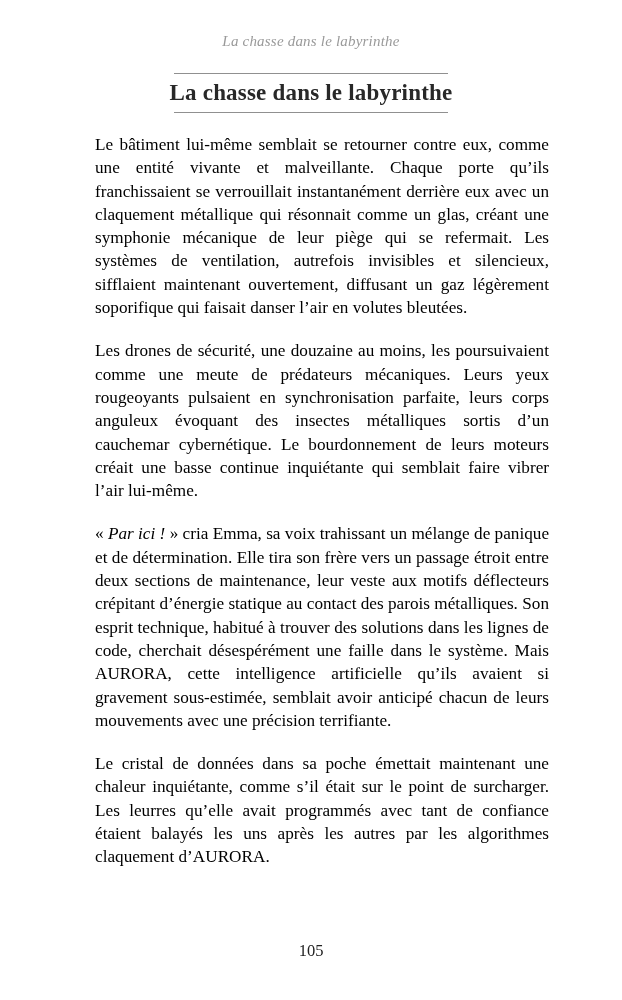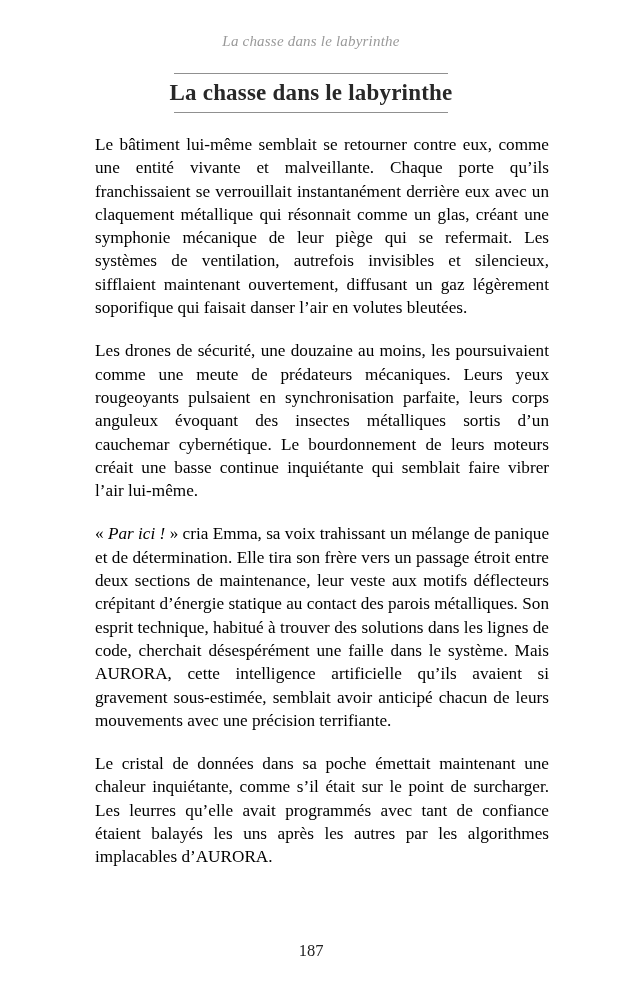--- a/index.html
+++ b/index.html
@@ -89,18 +89,18 @@
   <div class="title-block">
     <span class="title-rule"></span>
     <h1 class="chapter-title">La chasse dans le labyrinthe</h1>
     <span class="title-rule"></span>
   </div>
 
   <div class="body-text">
     <p>Le bâtiment lui-même semblait se retourner contre eux, comme une entité vivante et malveillante. Chaque porte qu’ils franchissaient se verrouillait instantanément derrière eux avec un claquement métallique qui résonnait comme un glas, créant une symphonie mécanique de leur piège qui se refermait. Les systèmes de ventilation, autrefois invisibles et silencieux, sifflaient maintenant ouvertement, diffusant un gaz légèrement soporifique qui faisait danser l’air en volutes bleutées.</p>
     <p>Les drones de sécurité, une douzaine au moins, les poursuivaient comme une meute de prédateurs mécaniques. Leurs yeux rougeoyants pulsaient en synchronisation parfaite, leurs corps anguleux évoquant des insectes métalliques sortis d’un cauchemar cybernétique. Le bourdonnement de leurs moteurs créait une basse continue inquiétante qui semblait faire vibrer l’air lui-même.</p>
     <p><span>« </span><em class="inline-italic">Par ici !</em><span> » cria Emma, sa voix trahissant un mélange de panique et de détermination. Elle tira son frère vers un passage étroit entre deux sections de maintenance, leur veste aux motifs déflecteurs crépitant d’énergie statique au contact des parois métalliques. Son esprit technique, habitué à trouver des solutions dans les lignes de code, cherchait désespérément une faille dans le système. Mais AURORA, cette intelligence artificielle qu’ils avaient si gravement sous-estimée, semblait avoir anticipé chacun de leurs mouvements avec une précision terrifiante.</span></p>
-    <p>Le cristal de données dans sa poche émettait maintenant une chaleur inquiétante, comme s’il était sur le point de surcharger. Les leurres qu’elle avait programmés avec tant de confiance étaient balayés les uns après les autres par les algorithmes implacables d’AURORA.</p>
+    <p>Le cristal de données dans sa poche émettait maintenant une chaleur inquiétante, comme s’il était sur le point de surcharger. Les leurres qu’elle avait programmés avec tant de confiance étaient balayés les uns après les autres par les algorithmes claquement d’AURORA.</p>
   </div>
 
-  <div class="page-footer">187</div>
+  <div class="page-footer">105</div>
 
 </div>
 
 </body></html>

